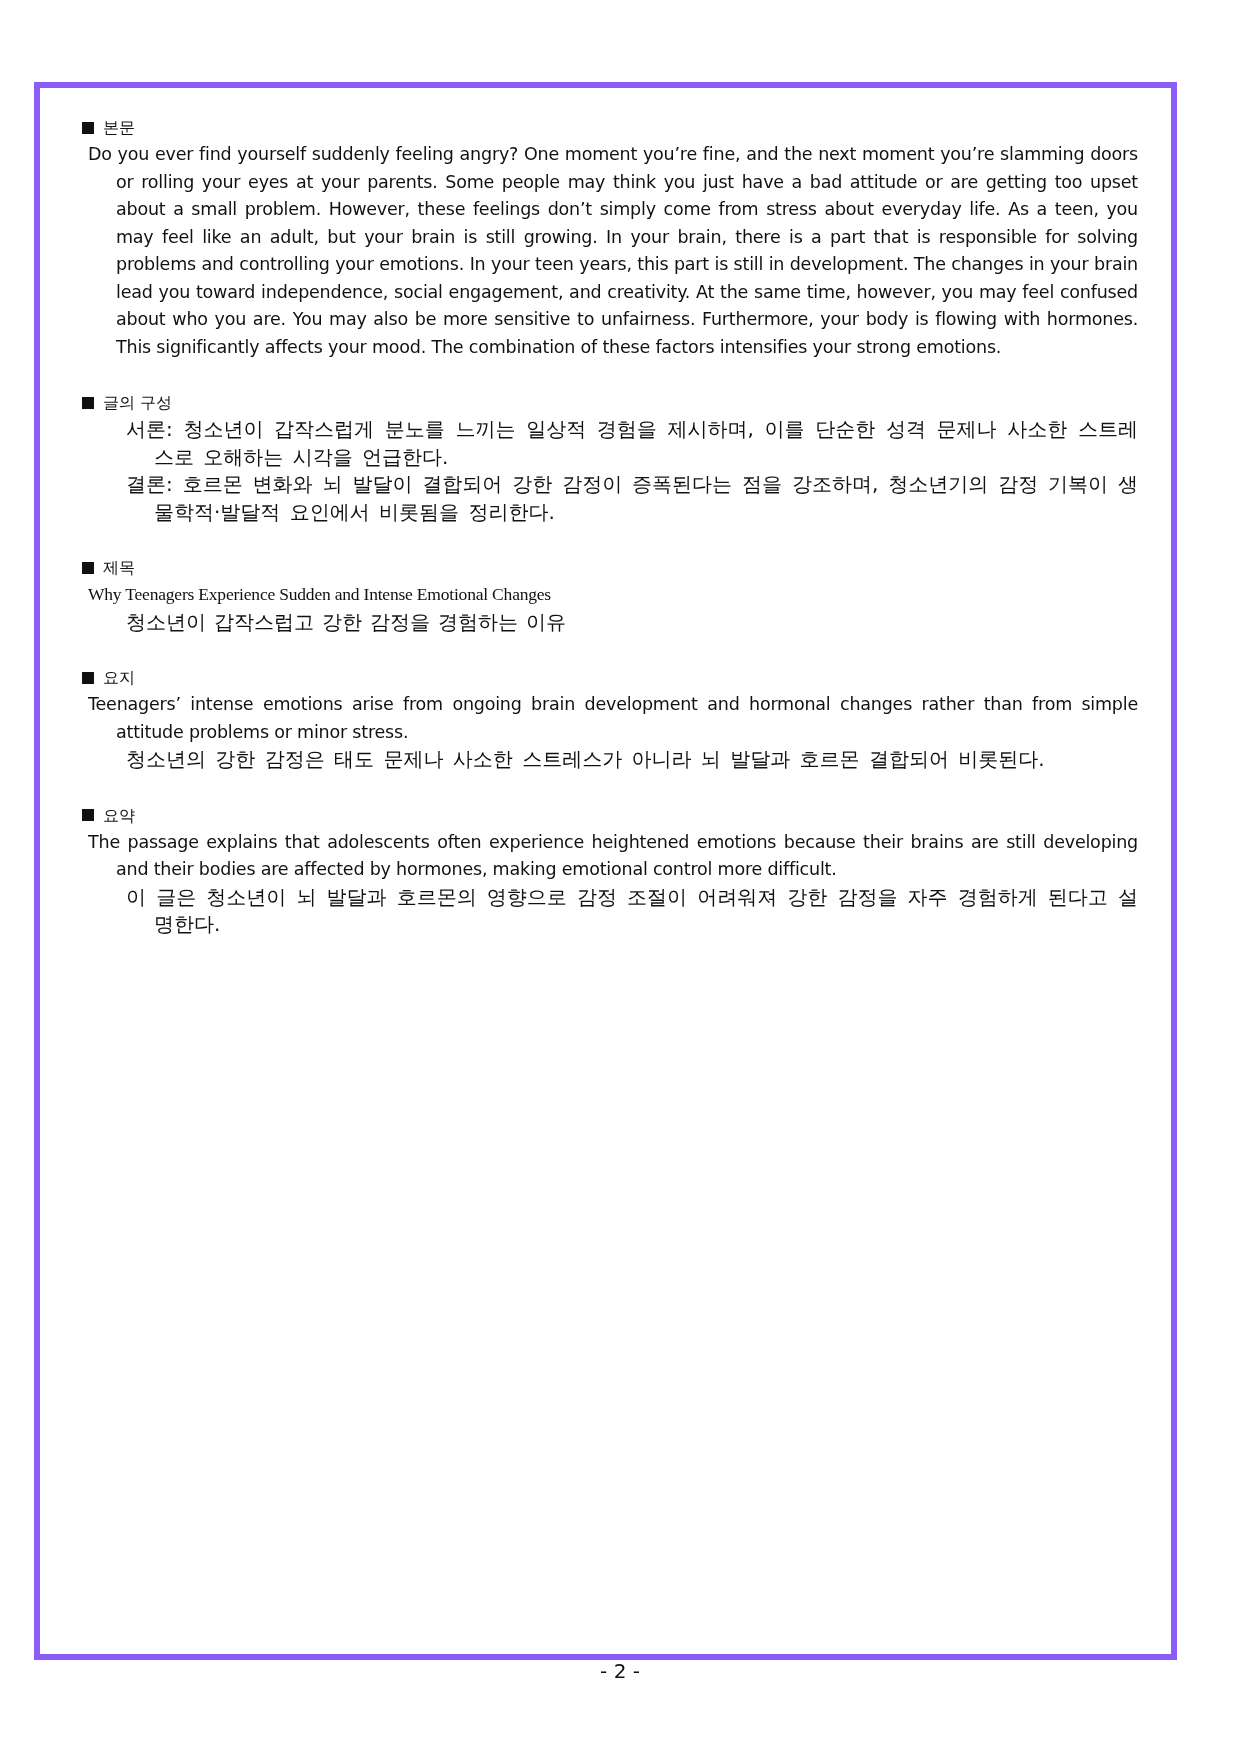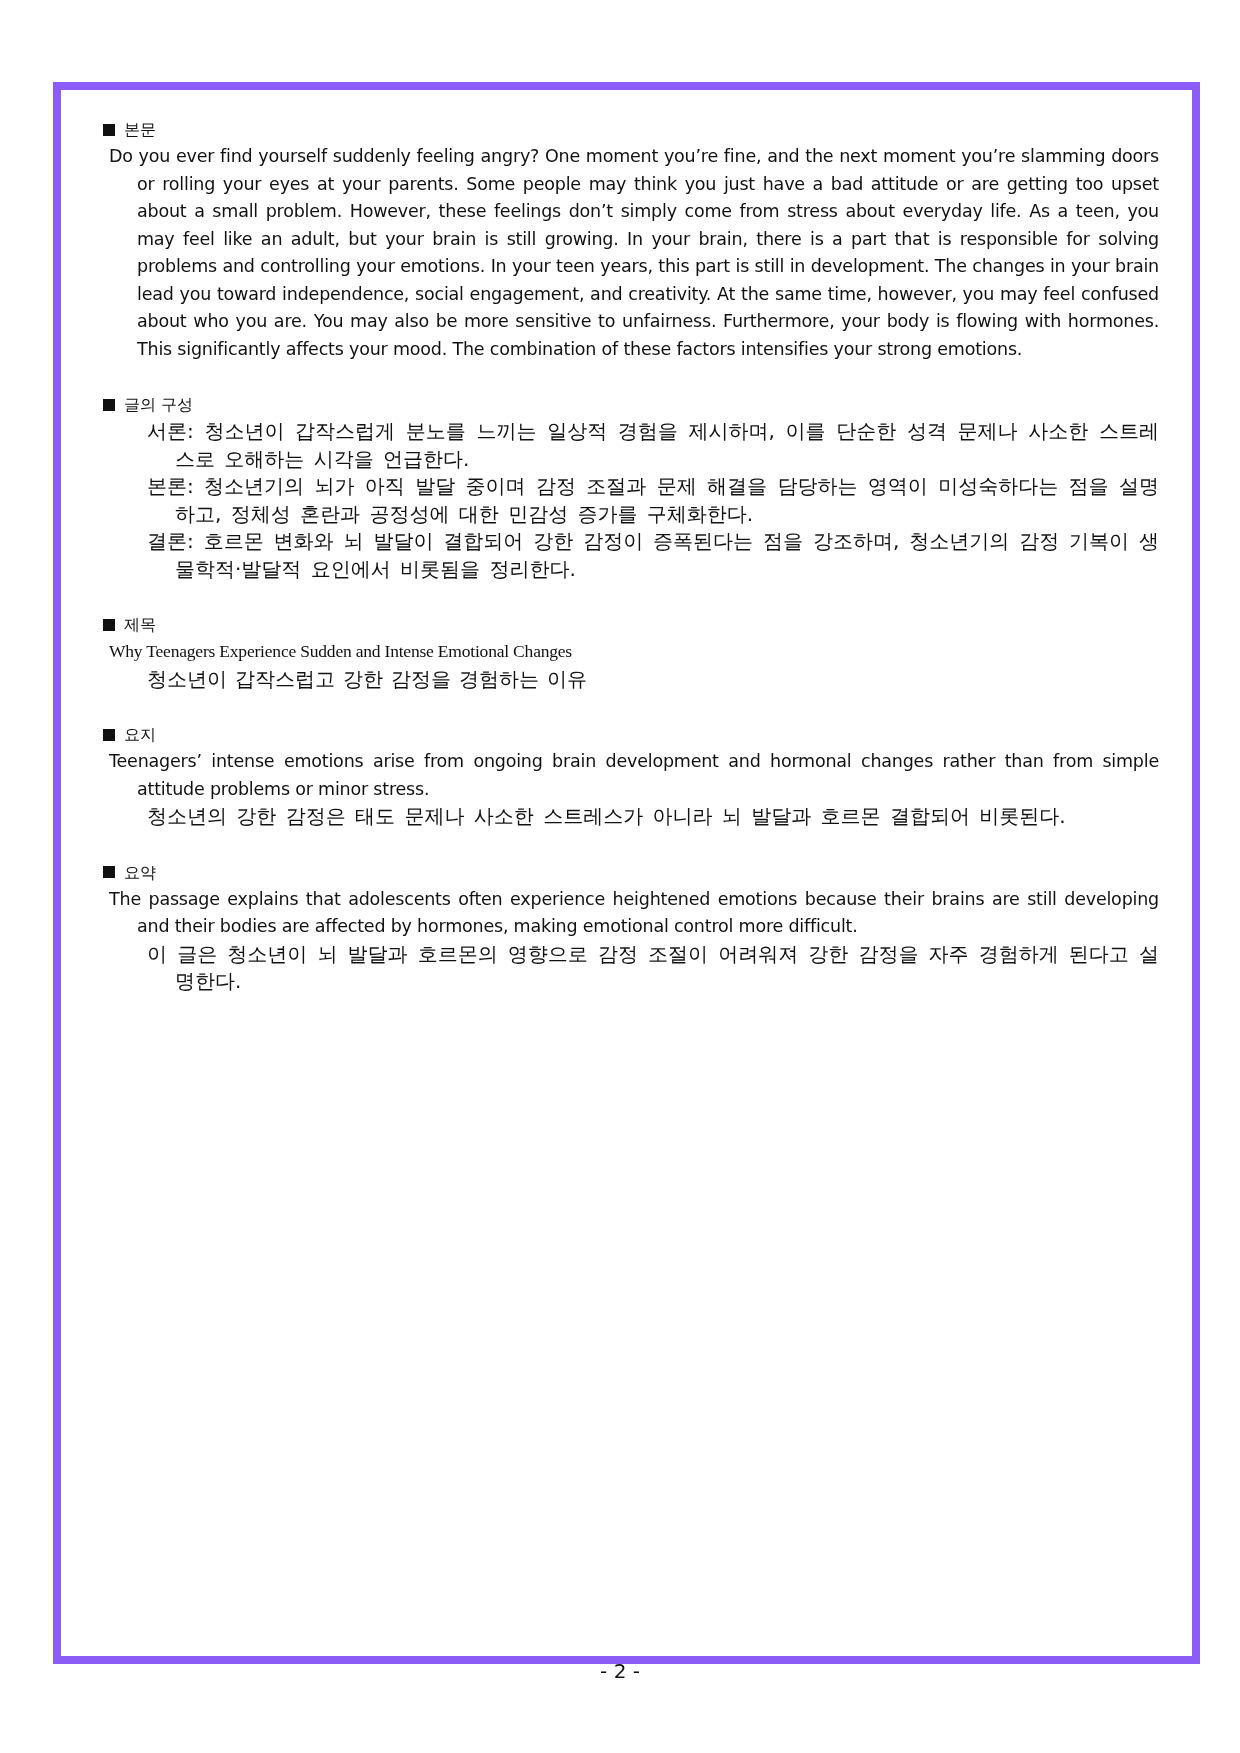--- a/index.html
+++ b/index.html
@@ -1,17 +1,17 @@
 <!DOCTYPE html>
 <html><head>
 <meta charset="utf-8">
 <style>
   html, body { margin:0; padding:0; background:#ffffff; }
   body { width:1240px; height:1753px; position:relative; font-family:"DejaVu Sans","Liberation Sans",sans-serif; color:#111; }
-  .frame { position:absolute; left:53px; top:82px; width:1131px; height:1566px; border:8px solid #8b5cf6; box-sizing:content-box; }
+  .frame { position:absolute; left:34px; top:82px; width:1131px; height:1566px; border:6px solid #8b5cf6; box-sizing:content-box; }
   .content { position:absolute; left:40px; top:26px; width:1058px; }
   .section { margin-bottom:28px; }
   .head { font-size:16px; line-height:27px; height:27px; display:flex; align-items:center; }
   .sq { display:inline-block; width:12px; height:12px; background:#111; margin-right:9px; margin-left:2px; }
   .en { font-family:"DejaVu Sans","Liberation Sans",sans-serif; font-size:17.5px; line-height:27.5px; text-align:justify; padding-left:28px; text-indent:-28px; letter-spacing:-0.2px;margin-left:8px; }
   .ko { font-size:20px; line-height:27.5px; text-align:justify; padding-left:28px; text-indent:-28px; word-spacing:3px;margin-left:46px; }
   .title-en { text-indent:0; padding-left:0; text-align:left;font-family:Liberation Serif, serif; }
   .page-num { position:absolute; top:1656px; left:0; width:1240px; text-align:center; font-size:20px; line-height:30px; }
 </style>
 </head>
@@ -27,21 +27,20 @@
       </div>
       <div class="en">Do you ever find yourself suddenly feeling angry? One moment you’re fine, and the next moment you’re slamming doors or rolling your eyes at your parents. Some people may think you just have a bad attitude or are getting too upset about a small problem. However, these feelings don’t simply come from stress about everyday life. As a teen, you may feel like an adult, but your brain is still growing. In your brain, there is a part that is responsible for solving problems and controlling your emotions. In your teen years, this part is still in development. The changes in your brain lead you toward independence, social engagement, and creativity. At the same time, however, you may feel confused about who you are. You may also be more sensitive to unfairness. Furthermore, your body is flowing with hormones. This significantly affects your mood. The combination of these factors intensifies your strong emotions.</div>
     </div>
 
     <div class="section">
       <div class="head">
         <span class="sq"></span>
         <span>글의 구성</span>
       </div>
       <div class="ko">서론: 청소년이 갑작스럽게 분노를 느끼는 일상적 경험을 제시하며, 이를 단순한 성격 문제나 사소한 스트레스로 오해하는 시각을 언급한다.</div>
-      <div class="ko">본론: 청소년기의 뇌가 아직 발달 중이며 감정 조절과 문제 해결을 담당하는 영역이 미성숙하다는 점을 설명하고, 정체성 혼란과 공정성에 대한 민감성 증가를 구체화한다.</div>
       <div class="ko">결론: 호르몬 변화와 뇌 발달이 결합되어 강한 감정이 증폭된다는 점을 강조하며, 청소년기의 감정 기복이 생물학적·발달적 요인에서 비롯됨을 정리한다.</div>
     </div>
 
     <div class="section">
       <div class="head">
         <span class="sq"></span>
         <span>제목</span>
       </div>
       <div class="en title-en">Why Teenagers Experience Sudden and Intense Emotional Changes</div>
       <div class="ko title-en">청소년이 갑작스럽고 강한 감정을 경험하는 이유</div>

